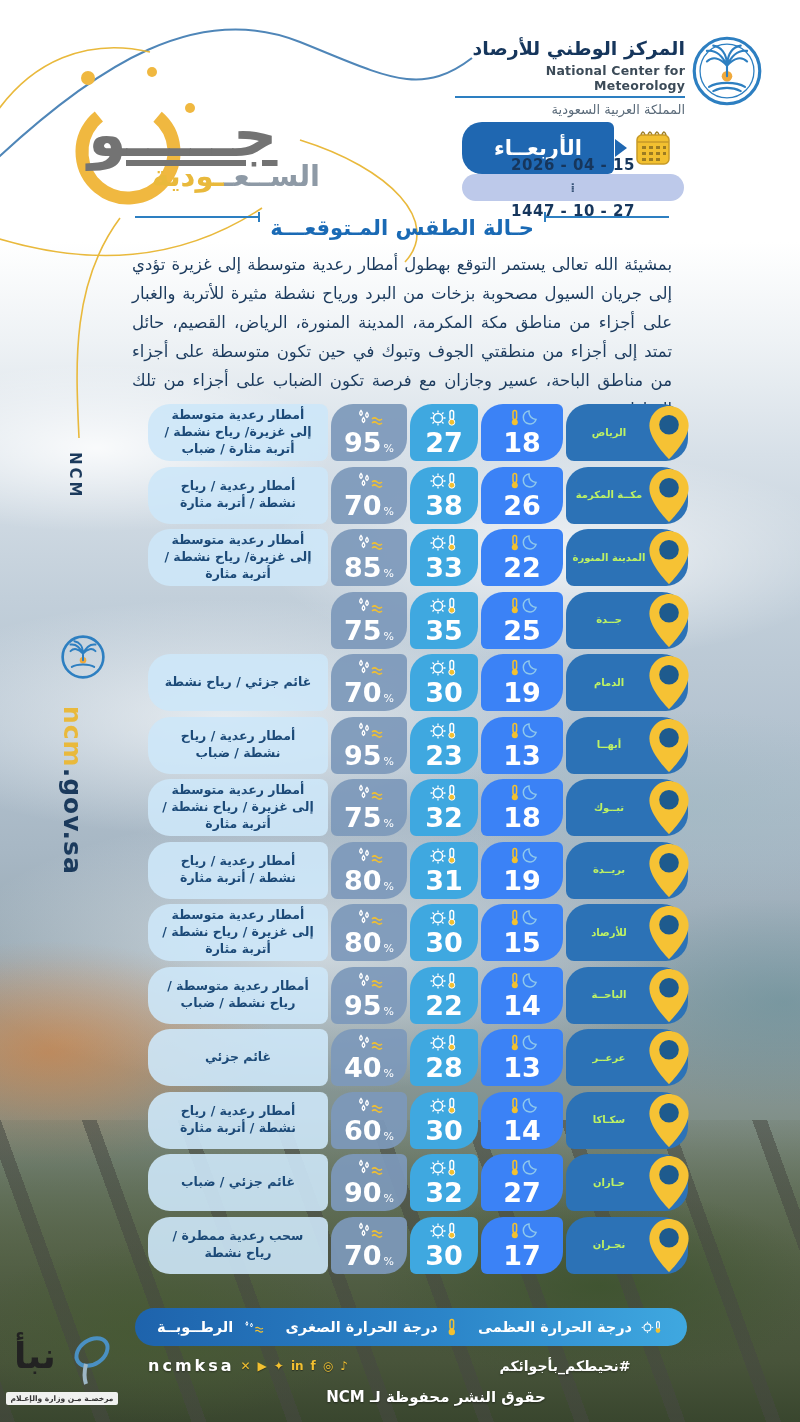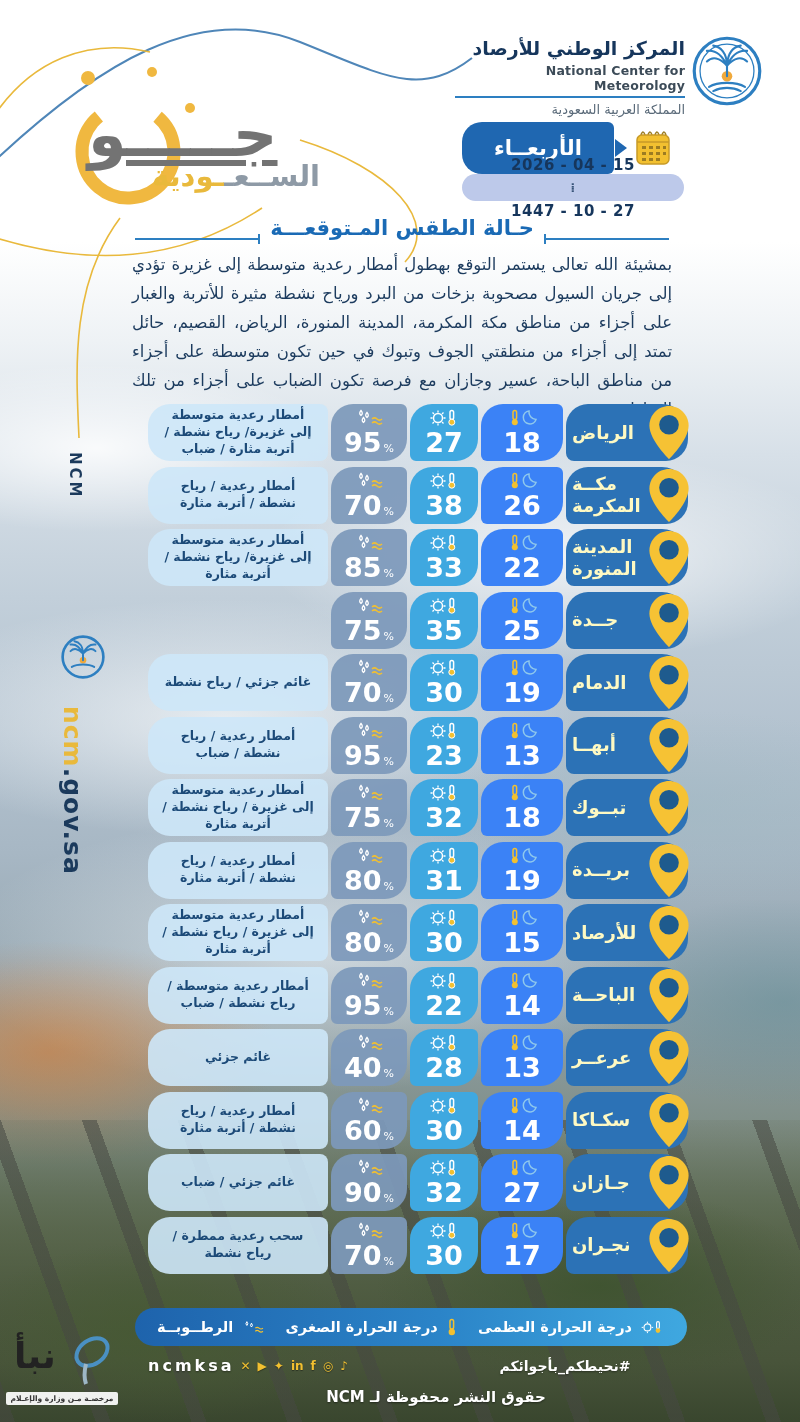--- a/index.html
+++ b/index.html
@@ -61,35 +61,35 @@
   
   .rail-ncm{position:absolute;left:66px;top:452px;writing-mode:vertical-rl;
     color:#1b3a5c;font-weight:bold;font-size:15px;letter-spacing:3px;}
   .rail-emblem{position:absolute;left:60px;top:634px;width:46px;height:46px;}
   .rail-site{position:absolute;left:58px;top:706px;writing-mode:vertical-rl;
     font-size:25px;font-weight:bold;letter-spacing:1px;}
   .rail-site .ncm{color:#E9B93C;} .rail-site .gov{color:#1b3a5c;}
 
   
   .sect{position:absolute;left:135px;top:216px;width:534px;display:flex;direction:rtl;
-    align-items:flex-end;gap:10px;}
+    align-items:flex-start;gap:10px;}
   .sect .t{color:#1A6AB5;font-size:21px;font-weight:bold;white-space:nowrap;}
   .sect .ln{flex:1;height:2px;background:#2D7FC1;position:relative;}
   .sect .ln::after{content:"";position:absolute;top:-4px;width:2px;height:10px;background:#2D7FC1;}
   .sect .ln.r::after{left:0;} .sect .ln.l::after{right:0;}
   .para{position:absolute;left:132px;top:250px;width:540px;direction:rtl;text-align:justify;
     text-align-last:right;color:#1C3B5E;font-size:16.5px;line-height:29px;}
 
   
   .rows{position:absolute;left:148px;top:404px;width:540px;}
   .row{display:flex;direction:rtl;gap:3px;height:57px;margin-bottom:5.5px;position:relative;}
   .seg{display:flex;flex-direction:column;align-items:center;border-radius:22px 6px 22px 6px;}
   .city{width:122px;background:#2C72B6;border-radius:22px 26px 22px 8px;
     flex-direction:row;align-items:center;padding:0 42px 0 6px;box-sizing:border-box;}
-  .cname{width:100%;color:#fef9c3;font-weight:bold;font-size:18px;text-align:left;line-height:1.2;}
+  .cname{width:100%;color:#bef264;font-weight:bold;font-size:10px;text-align:center;line-height:1.2;}
   .min{width:82px;background:#3b82f6;text-align:right;}
   .max{width:68px;background:#3FA8E0;}
   .hum{width:76px;background:rgba(125,153,186,.93);}
   .cellicon{height:17px;margin-top:5px;}
   .num{font-size:27px;font-weight:bold;color:#fff;line-height:1;margin-top:3px;}
   .numwrap{display:flex;align-items:flex-end;direction:ltr;margin-top:3px;}
   .numwrap .num{margin-top:0;}
   .pct{font-size:11px;color:#fff;margin:0 0 1px 2px;}
   .desc{flex:1;background:rgba(205,231,248,.9);border-radius:22px 8px 8px 22px;
     justify-content:center;padding:0 12px;}

